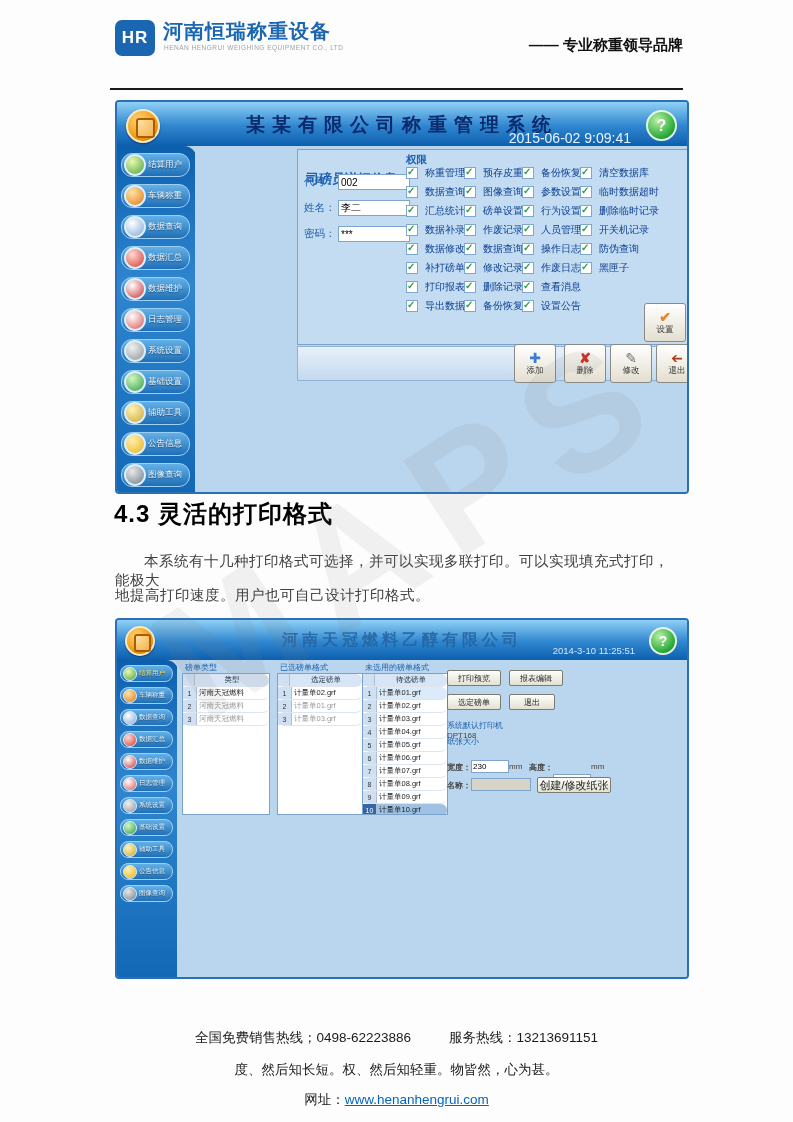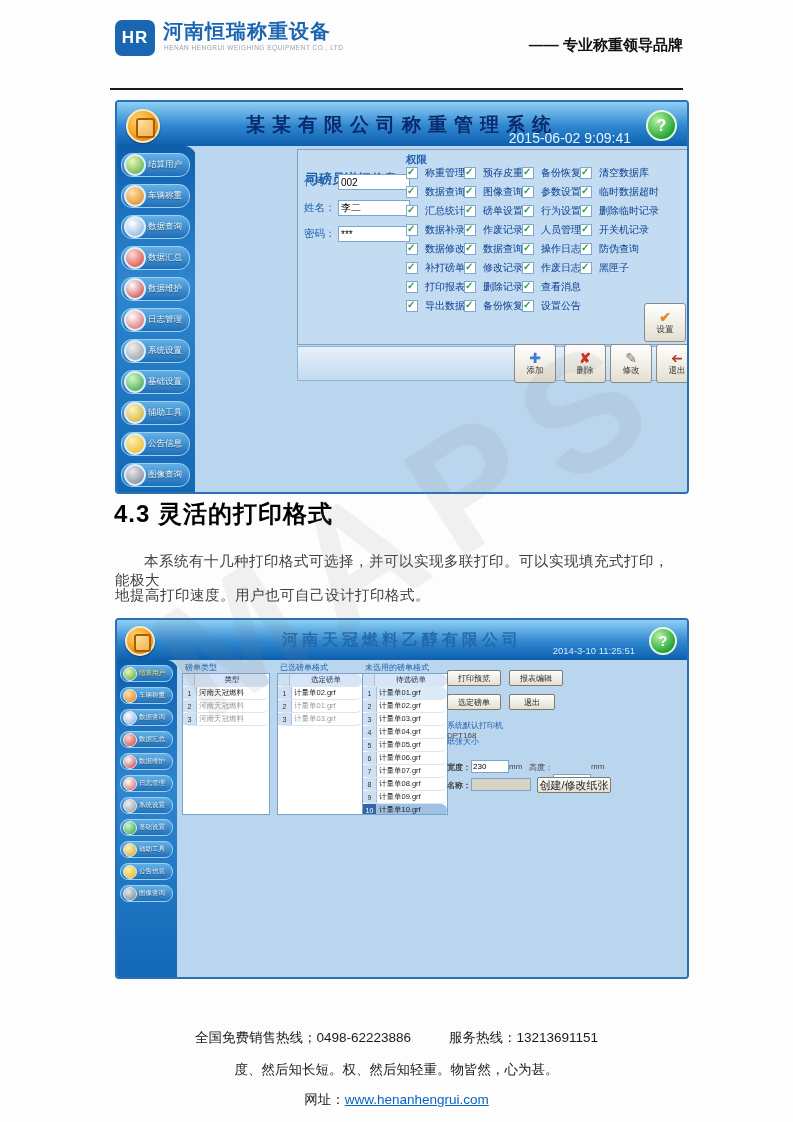--- a/index.html
+++ b/index.html
@@ -535,21 +535,21 @@
         <div class="xpbtn" style="left:0;top:2px;width:52px;">打印预览</div>
         <div class="xpbtn" style="left:62px;top:2px;width:52px;">报表编辑</div>
         <div class="xpbtn" style="left:0;top:26px;width:52px;">选定磅单</div>
         <div class="xpbtn" style="left:62px;top:26px;width:44px;">退出</div>
         <div class="ctext cblue" style="left:0;top:52px;">系统默认打印机</div>
         <div class="ctext cgray" style="left:0;top:63px;">DPT168</div>
         <div class="ctext cblue" style="left:0;top:68px;">纸张大小</div>
         <div class="ctext cgray" style="left:0;top:94px;font-weight:bold;">宽度：</div>
         <input class="sinput" style="left: 24px; top: 92px;" value="230">
         <div class="ctext cgray" style="left:62px;top:94px;">mm</div>
-        <div class="ctext cgray" style="left:82px;top:94px;font-weight:normal;">高度：</div>
+        <div class="ctext cgray" style="left:82px;top:94px;font-weight:bold;">高度：</div>
         <input class="sinput" style="left: 106px; top: 106px;" value="120">
         <div class="ctext cgray" style="left:144px;top:94px;">mm</div>
         <div class="ctext cgray" style="left:0;top:112px;font-weight:bold;">名称：</div>
         <input class="sinput disabled" style="left: 24px; top: 110px;" disabled="">
         <div class="xpbtn" style="left:90px;top:109px;width:72px;font-size:11px;">创建/修改纸张</div>
       </div>
     </div>
   </div>
 
   <div class="footer-line f1">

